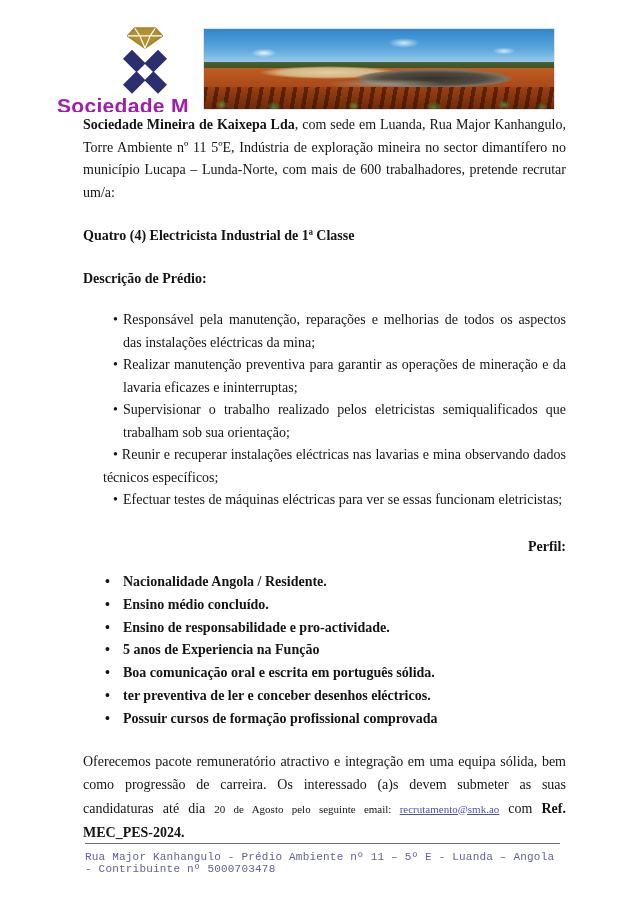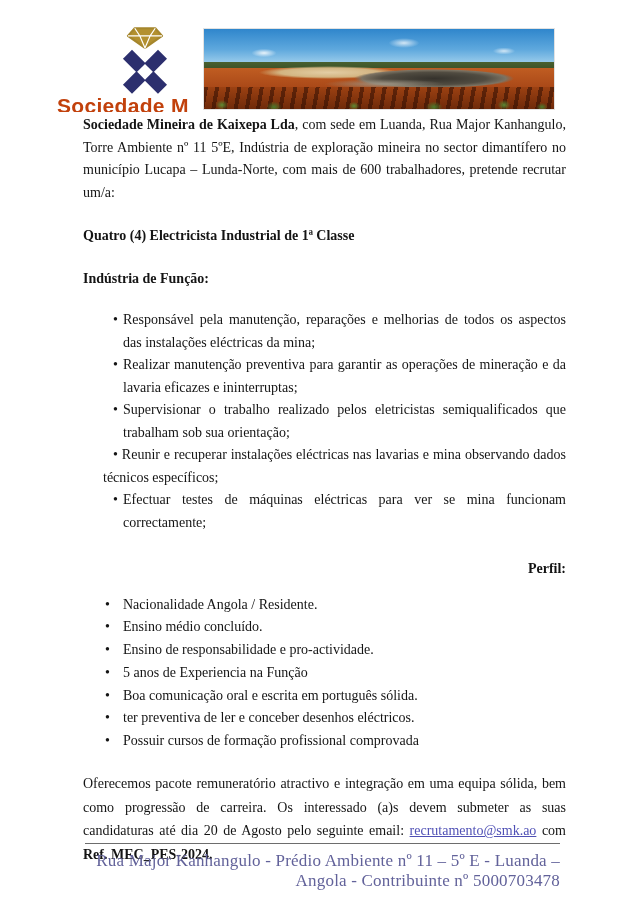--- a/index.html
+++ b/index.html
@@ -6,21 +6,21 @@
   html,body{margin:0;padding:0;background:#888;}
   .page{
     position:relative;width:636px;height:900px;margin:0 auto;background:#ffffff;
     font-family:"Liberation Serif",serif;color:#141414;overflow:hidden;
   }
   
   .logo{position:absolute;left:57px;top:24px;width:190px;}
   .logo svg{display:block;margin-left:44px;}
   .logo-text{
     font-family:"Liberation Sans",sans-serif;font-weight:bold;font-size:21px;
-    color:#c2410c;line-height:20px;height:16px;overflow:hidden;letter-spacing:.3px;
+    color:#a21caf;line-height:20px;height:16px;overflow:hidden;letter-spacing:.3px;
     white-space:nowrap;margin-top:2px;
   }
   .photo{
     position:absolute;left:203px;top:28px;width:350px;height:80px;overflow:hidden;
     border:1px solid #e2e2e2;background:#b9561e;
   }
   .ph-sky{position:absolute;left:0;top:0;width:100%;height:37px;
     background:
       radial-gradient(18px 6px at 60px 24px,rgba(255,255,255,.85),rgba(255,255,255,0) 70%),
       radial-gradient(22px 7px at 200px 14px,rgba(255,255,255,.75),rgba(255,255,255,0) 70%),
@@ -55,32 +55,32 @@
   .h-position{font-weight:bold;margin-top:21px;}
   .h-desc{font-weight:bold;margin-top:20px;}
   ul{list-style:none;margin:0;padding:0;}
   .duties{margin-top:19px;}
   .duties li{position:relative;padding-left:40px;text-align:justify;}
   .duties li::before{content:"\2022";position:absolute;left:30px;}
   .duties li.outdent{padding-left:20px;text-indent:10px;}
   .duties li.outdent::before{content:"\2022\00a0";position:static;}
   .h-perfil{font-weight:bold;margin-top:24px;margin-left:20px;text-align:right;}
   .profile{margin-top:13px;}
-  .profile li{position:relative;padding-left:40px;line-height:22.8px;}
+  .profile li{position:relative;padding-left:40px;line-height:22.8px;font-weight:bold;}
   .profile li::before{content:"\2022";position:absolute;left:22px;}
   .closing{margin-top:19px;line-height:23.5px;}
-  .closing .small{font-size:14px;}
+  .closing .small{font-size:11px;}
   .email{color:#4f50b5;text-decoration:underline;cursor:pointer;margin-top:25px;}
   .ref{font-weight:bold;}
   
   .footer{position:absolute;left:85px;top:843px;width:475px;}
   .footer-rule{border-top:1px solid #6d6d6d;height:0;}
   .footer-text{
-    margin-top:7px;text-align:right;font-family:Liberation Serif, serif;
-    font-size:17px;color:#62629a;letter-spacing:.2px;
+    margin-top:7px;text-align:left;font-family:Liberation Mono, monospace;
+    font-size:11px;color:#62629a;letter-spacing:.2px;
   }
 </style>
 </head>
 <body>
 
 <div class="page">
 
   <div class="logo">
     <svg width="88" height="70" viewBox="0 0 100 82">
       <polygon points="38,5 62,5 70,14 50,28 30,14" fill="#b3902f" stroke="#a5862c" stroke-width="2.5" stroke-linejoin="round"></polygon>
@@ -104,28 +104,28 @@
     <div class="ph-fore"></div>
     <div class="ph-shrubs"></div>
   </div>
 
   <div class="content">
 
     <p class="justify"><strong>Sociedade Mineira de Kaixepa Lda</strong><span>, com sede em Luanda, Rua Major Kanhangulo, Torre Ambiente nº 11 5ºE, Indústria de exploração mineira no sector dimantífero no município Lucapa – Lunda-Norte, com mais de 600 trabalhadores, pretende recrutar um/a:</span></p>
 
     <p class="h-position">Quatro (4) Electricista Industrial de 1ª Classe</p>
 
-    <p class="h-desc">Indústria de Função:</p>
+    <p class="h-desc">Descrição de Prédio:</p>
 
     <ul class="duties">
       <li>Responsável pela manutenção, reparações e melhorias de todos os aspectos das instalações eléctricas da mina;</li>
       <li>Realizar manutenção preventiva para garantir as operações de mineração e da lavaria eficazes e ininterruptas;</li>
       <li>Supervisionar o trabalho realizado pelos eletricistas semiqualificados que trabalham sob sua orientação;</li>
       <li class="outdent">Reunir e recuperar instalações eléctricas nas lavarias e mina observando dados técnicos específicos;</li>
-      <li>Efectuar testes de máquinas eléctricas para ver se mina funcionam correctamente;</li>
+      <li>Efectuar testes de máquinas eléctricas para ver se essas funcionam eletricistas;</li>
     </ul>
 
     <p class="h-perfil">Perfil:</p>
 
     <ul class="profile">
       <li>Nacionalidade Angola / Residente.</li>
       <li>Ensino médio concluído.</li>
       <li>Ensino de responsabilidade e pro-actividade.</li>
       <li>5 anos de Experiencia na Função</li>
       <li>Boa comunicação oral e escrita em português sólida.</li>

